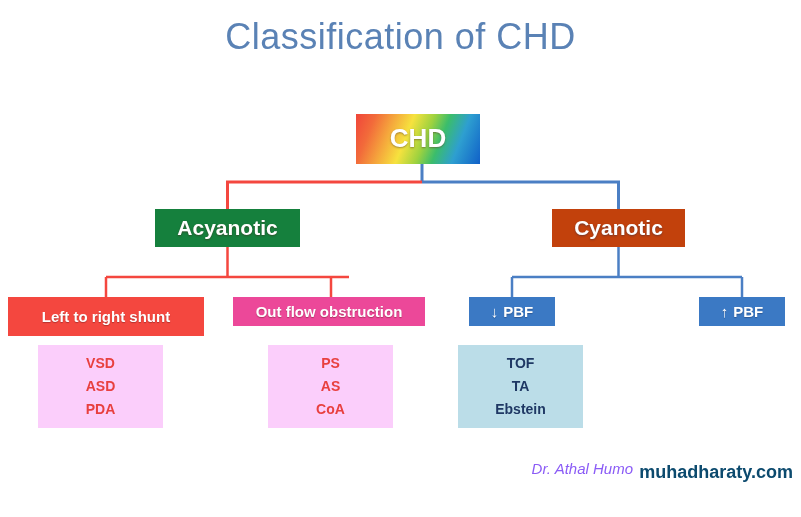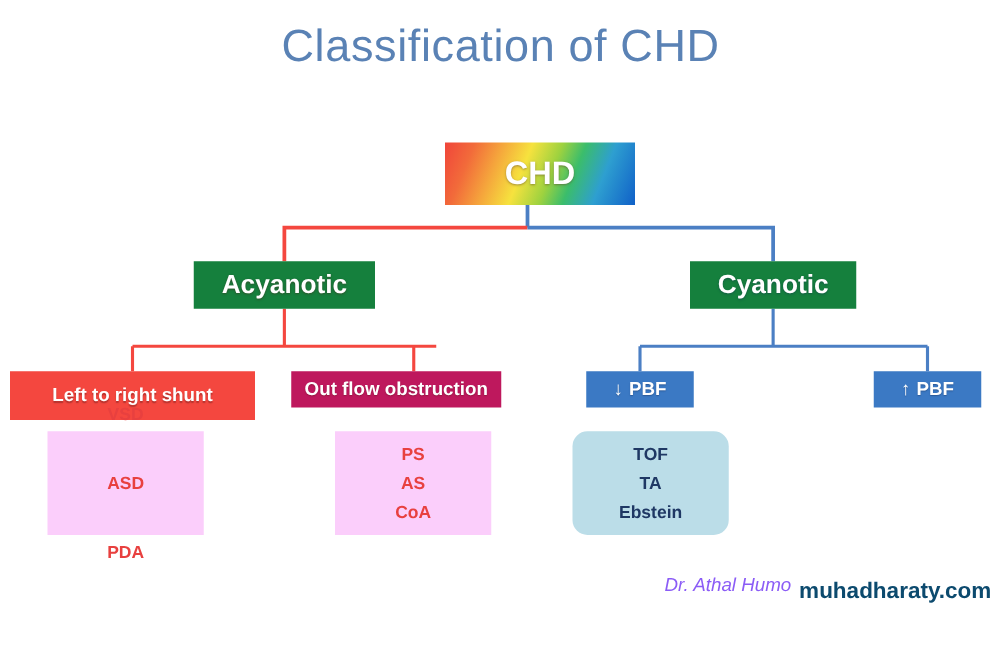--- a/index.html
+++ b/index.html
@@ -53,21 +53,21 @@
     justify-content: center;
     text-align: center;
     font-weight: bold;
     line-height: 1.15;
   }
 
   
   .node-root {
     left: 356px;
     top: 114px;
-    width: 152px;
+    width: 124px;
     height: 50px;
     font-size: 26px;
     color: #ffffff;
     text-shadow: 0 1px 2px rgba(90,70,40,.55);
     background: linear-gradient(112deg,
         #f0453a 0%,
         #f26b3a 14%,
         #f5a53c 27%,
         #f6e23e 41%,
         #9ed23f 55%,
@@ -87,43 +87,43 @@
     background: #15803d;
     text-shadow: 0 1px 2px rgba(80,20,20,.45);
   }
   .node-cyanotic {
     left: 552px;
     top: 209px;
     width: 133px;
     height: 38px;
     font-size: 21px;
     color: #ffffff;
-    background: #15803d;
+    background: #c2410c;
     text-shadow: 0 1px 2px rgba(20,40,80,.45);
   }
 
   
   .node-l2r {
     left: 8px;
     top: 297px;
     width: 196px;
     height: 39px;
     font-size: 15px;
     color: #ffffff;
     background: #f4473f;
     text-shadow: 0 1px 1px rgba(80,20,20,.4);
   }
   .node-outflow {
     left: 233px;
     top: 297px;
-    width: 168px;
+    width: 192px;
     height: 29px;
     font-size: 15px;
     color: #ffffff;
-    background: #be185d;
+    background: #ec4899;
     text-shadow: 0 1px 1px rgba(80,20,20,.4);
   }
   .node-pbf-down {
     left: 469px;
     top: 297px;
     width: 86px;
     height: 29px;
     font-size: 15px;
     color: #ffffff;
     background: #3b79c4;
@@ -154,23 +154,22 @@
     font-size: 14px;
     line-height: 1.65;
   }
   .panel-pink {
     background: #fbcefb;
     color: #e8403f;
   }
   .panel-blue {
     background: #bbdde8;
     color: #1f3864;
-    border-radius: 12px;
-  }
-  .panel-vsd   { left: 38px;  top: 345px; width: 125px; height: 83px; gap: 32px; }
+  }
+  .panel-vsd   { left: 38px;  top: 345px; width: 125px; height: 83px; }
   .panel-ps    { left: 268px; top: 345px; width: 125px; height: 83px; }
   .panel-tof   { left: 458px; top: 345px; width: 125px; height: 83px; }
   .panel-tga   { left: 640px; top: 345px; width: 158px; height: 83px; }
 
   
   .footer-author {
     position: absolute;
     right: 168px;
     top: 460px;
     font-family: Liberation Sans, sans-serif;

